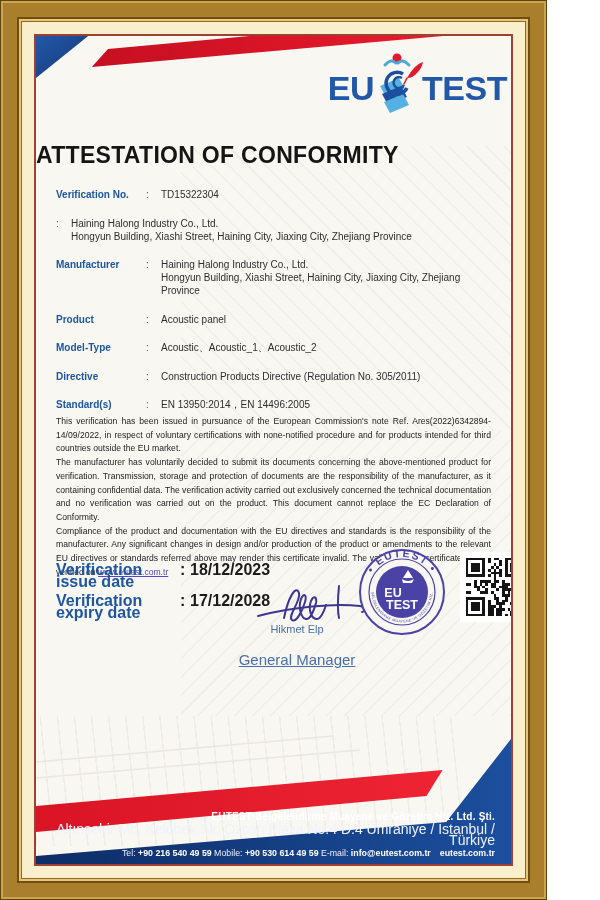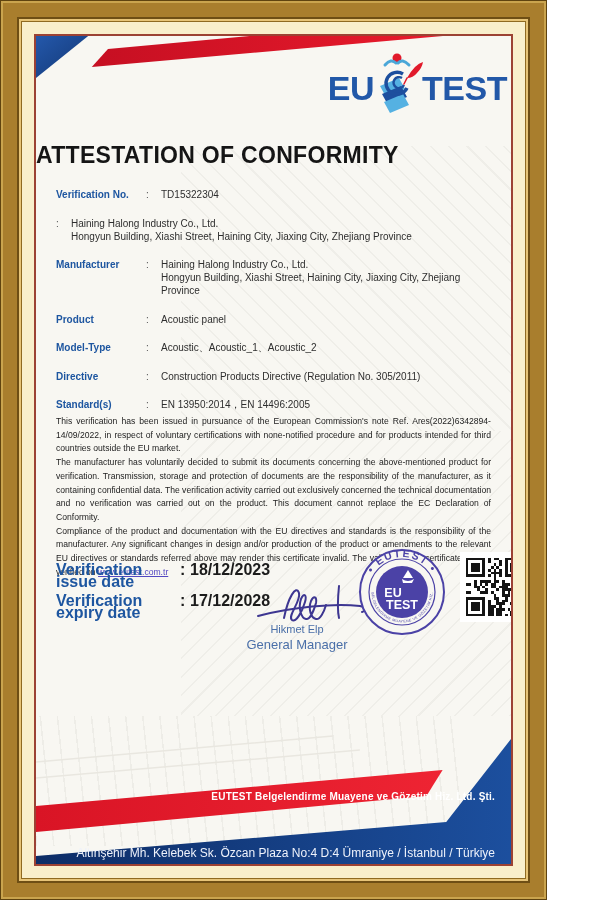--- a/index.html
+++ b/index.html
@@ -49,25 +49,25 @@
   .dates{position:absolute;top:528px;left:20px;z-index:2;font-size:16px;
     line-height:12px;font-weight:bold;color:#1c1c1c;}
   .drow{display:flex;margin-bottom:7px;}
   .dlabel{width:124px;color:#1e56a0;}
   .dcolon{width:10px;}
   
   .stamp{position:absolute;left:322px;top:512px;z-index:2;}
   .qr{position:absolute;left:424px;top:516px;z-index:2;}
   .sig{position:absolute;left:186px;top:540px;width:150px;z-index:2;text-align:center;}
   .sig-name{font-size:11px;color:#4a6fa8;margin-top:-9px;}
-  .sig-role{font-size:13px;color:#4a6fa8;margin-top:2px;}
+  .sig-role{font-size:15px;color:#4a6fa8;margin-top:16px;text-decoration:underline;}
   
   .footer{position:absolute;right:16px;bottom:5px;z-index:3;text-align:right;color:#fff;}
   .f1{font-size:10px;font-weight:bold;letter-spacing:.2px;line-height:12.5px;}
-  .f2{font-size:12px;line-height:11.5px;color:#eef2fb;margin-top:44px;}
+  .f2{font-size:14px;line-height:11.5px;color:#eef2fb;}
   .f3{font-size:8.8px;line-height:12.5px;color:#eef2fb;}
   .f3 b{color:#fff;}
   .f3 .wsite{margin-left:9px;}
 </style>
 </head>
 <body>
 
 <div class="frame">
  <div class="mat">
   <div class="cert">
@@ -440,17 +440,20 @@
           <rect x="14" y="22" width="1" height="1" fill="#141414"></rect>
           <rect x="16" y="22" width="1" height="1" fill="#141414"></rect>
           <rect x="18" y="22" width="1" height="1" fill="#141414"></rect>
           <rect x="20" y="22" width="1" height="1" fill="#141414"></rect>
           <rect x="21" y="22" width="1" height="1" fill="#141414"></rect>
         </svg>
 
     <div class="footer">
       <div class="f1">EUTEST Belgelendirme Muayene ve Gözetim Hiz. Ltd. Şti.</div>
       <div class="f2">Altınşehir Mh. Kelebek Sk. Özcan Plaza No:4 D:4 Ümraniye / İstanbul / Türkiye</div>
+      <div class="f3">
+        <span>Tel: </span><b>+90 216 540 49 59</b><span> Mobile: </span><b>+90 530 614 49 59</b><span> E-mail: </span><b>info@eutest.com.tr</b><b class="wsite">eutest.com.tr</b>
+      </div>
     </div>
 
   </div>
  </div>
 </div>
 
 </body></html>

